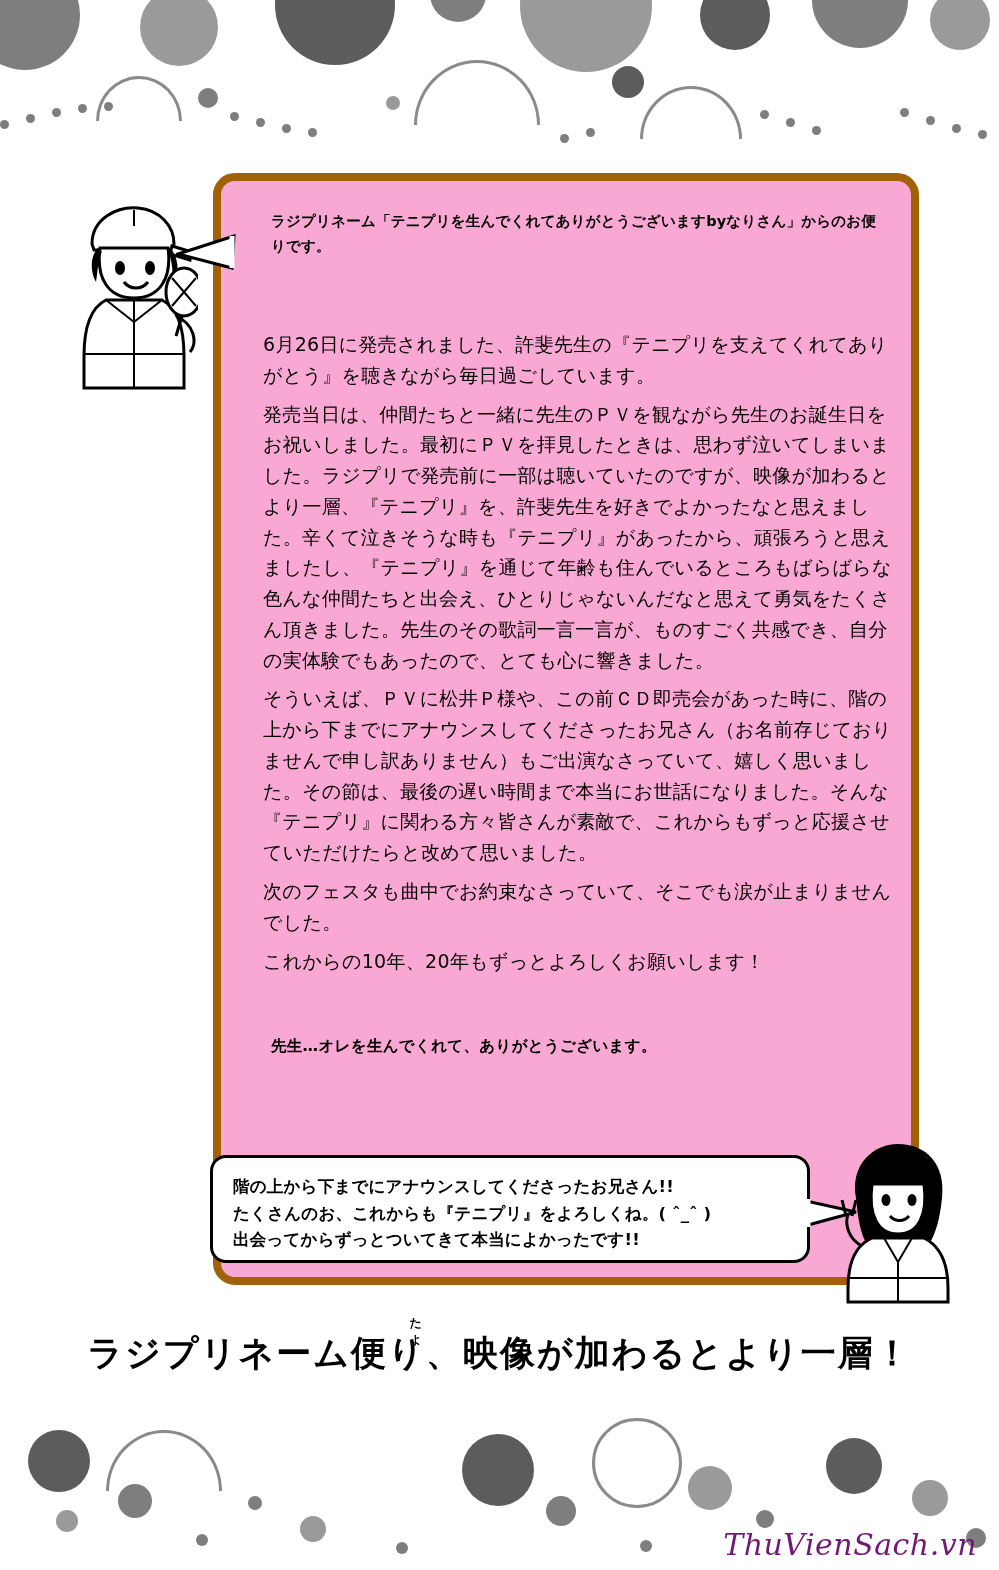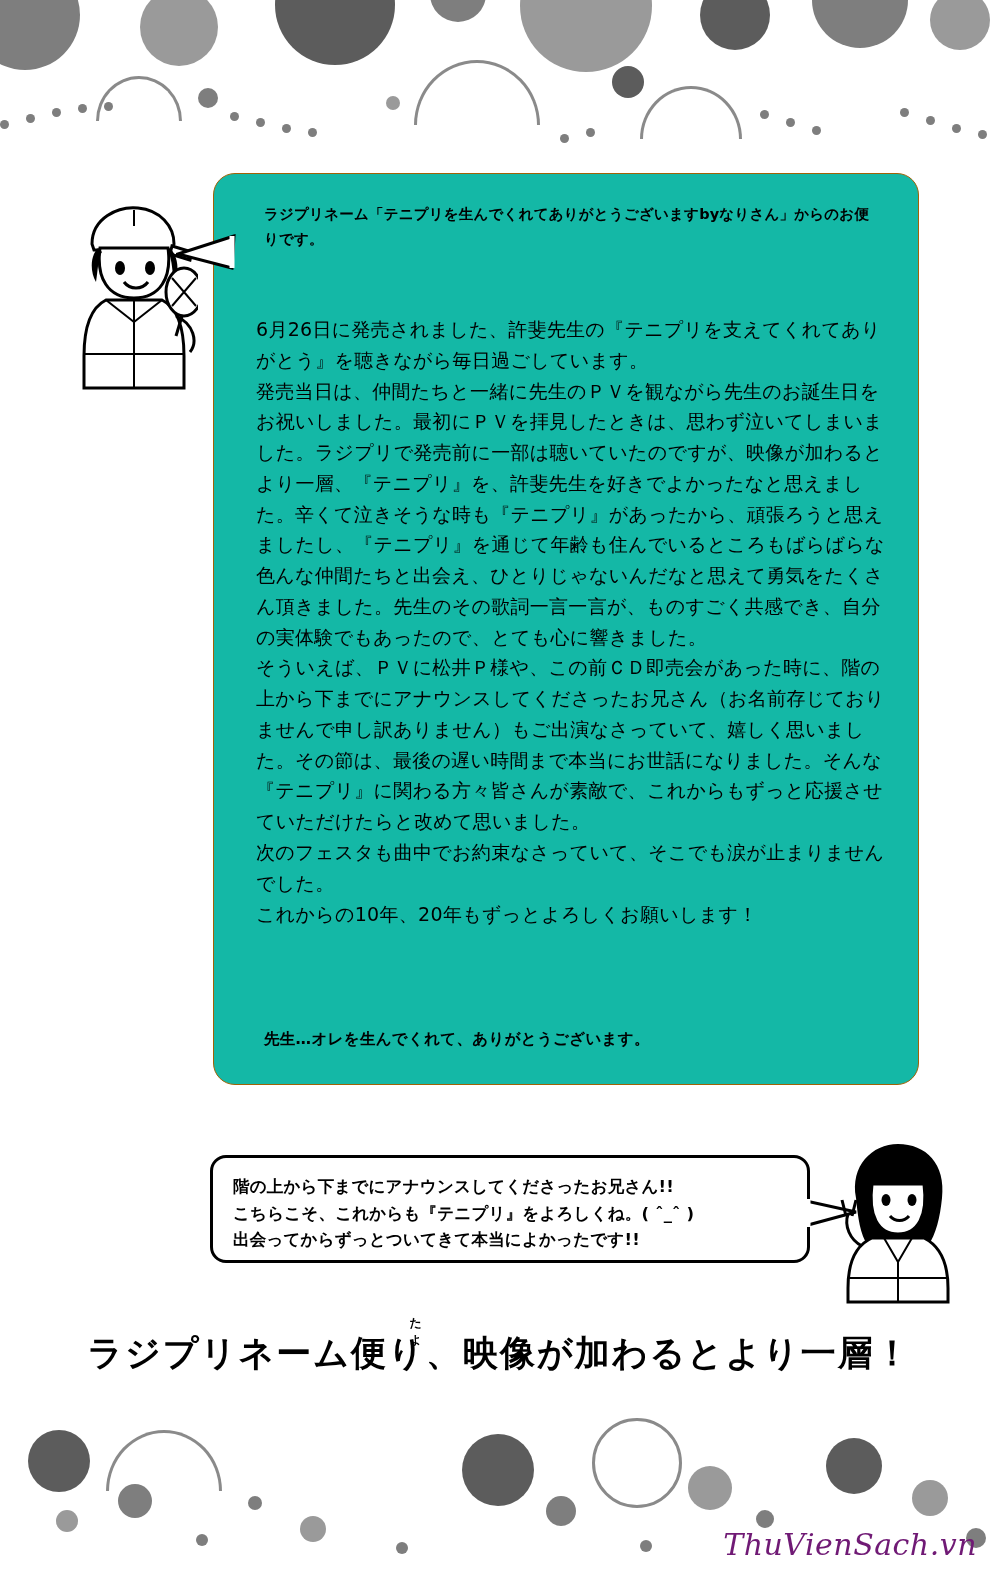--- a/index.html
+++ b/index.html
@@ -16,37 +16,37 @@
   .deco{position:absolute;border-radius:50%;background:#7e7e7e;}
   .deco.light{background:#9a9a9a;}
   .deco.dark{background:#5c5c5c;}
   .ring{position:absolute;border-radius:50%;border:3px solid #8a8a8a;background:transparent;}
   .halfring{position:absolute;border-radius:50% 50% 0 0 / 100% 100% 0 0;border:3px solid #8a8a8a;border-bottom:none;background:transparent;}
   .topband{position:absolute;left:0;top:0;width:999px;height:150px;overflow:hidden;}
   .bottomband{position:absolute;left:0;top:1400px;width:999px;height:170px;overflow:hidden;}
 
   
   .letterbox{
-    position:absolute;left:213px;top:173px;width:706px;height:912px;
-    border:1px solid #a16207;border-radius:22px;background:#14b8a6;
+    position:absolute;left:213px;top:173px;width:706px;height:1112px;
+    border:8px solid #a16207;border-radius:22px;background:#f9a8d4;
     box-sizing:border-box;
   }
   .tail-top{
     position:absolute;left:176px;top:232px;width:60px;height:40px;
   }
   .letter-head{
     position:absolute;left:50px;top:28px;width:620px;
     font-size:14.5px;line-height:1.75;font-weight:bold;letter-spacing:.2px;
   }
   .letter-body{
     position:absolute;left:42px;top:140px;width:630px;
     font-size:19px;line-height:1.62;letter-spacing:.3px;
     font-weight:500;
   }
-  .letter-body p{margin:0 0 0 0;}
+  .letter-body p{margin:8px 0 0 0;}
   .letter-foot{
     position:absolute;left:50px;top:855px;width:620px;
     font-size:15.5px;font-weight:bold;letter-spacing:.3px;
   }
 
   
   .reply{
     position:absolute;left:210px;top:1155px;width:600px;height:108px;
     border:3px solid #000;border-radius:16px;background:#fff;box-sizing:border-box;
   }
@@ -170,21 +170,21 @@
   <div class="tail-top">
     <svg viewBox="0 0 60 40" width="60" height="40" aria-hidden="true">
       <path d="M58 4 L2 22 L56 36 Z" fill="#fff" stroke="#000" stroke-width="3"></path>
       <path d="M56 4 L56 36" stroke="#fff" stroke-width="5"></path>
     </svg>
   </div>
 
   <div class="reply">
     <div class="reply-text">
       <div>階の上から下までにアナウンスしてくださったお兄さん!!</div>
-      <div>こちらこそ、これからも『テニプリ』をよろしくね。( ˆ_ˆ )</div>
+      <div>たくさんのお、これからも『テニプリ』をよろしくね。( ˆ_ˆ )</div>
       <div>出会ってからずっとついてきて本当によかったです!!</div>
     </div>
   </div>
 
   <div class="reply-tail">
     <svg viewBox="0 0 52 34" width="52" height="34" aria-hidden="true">
       <path d="M0 6 L50 17 L2 30 Z" fill="#fff" stroke="#000" stroke-width="3"></path>
       <path d="M2 4 L2 32" stroke="#fff" stroke-width="5"></path>
     </svg>
   </div>

